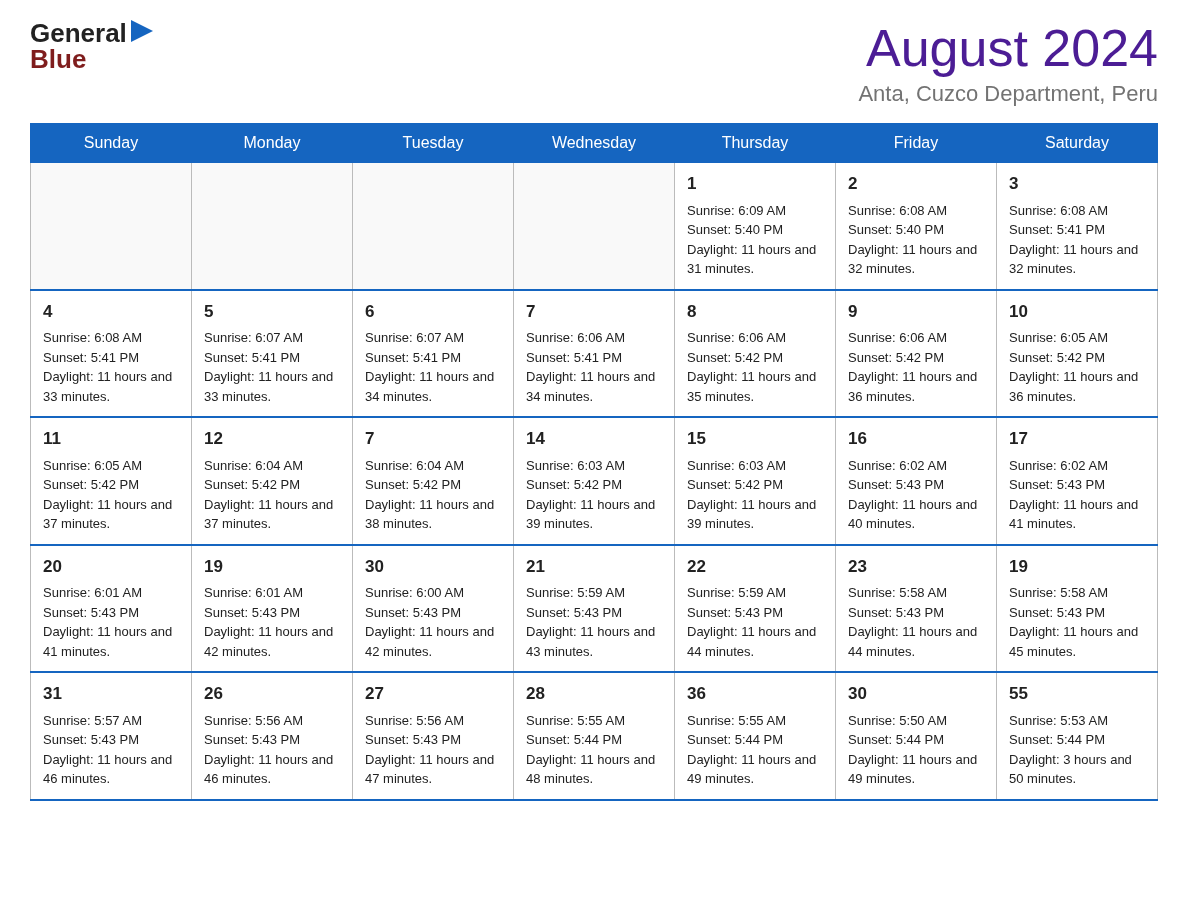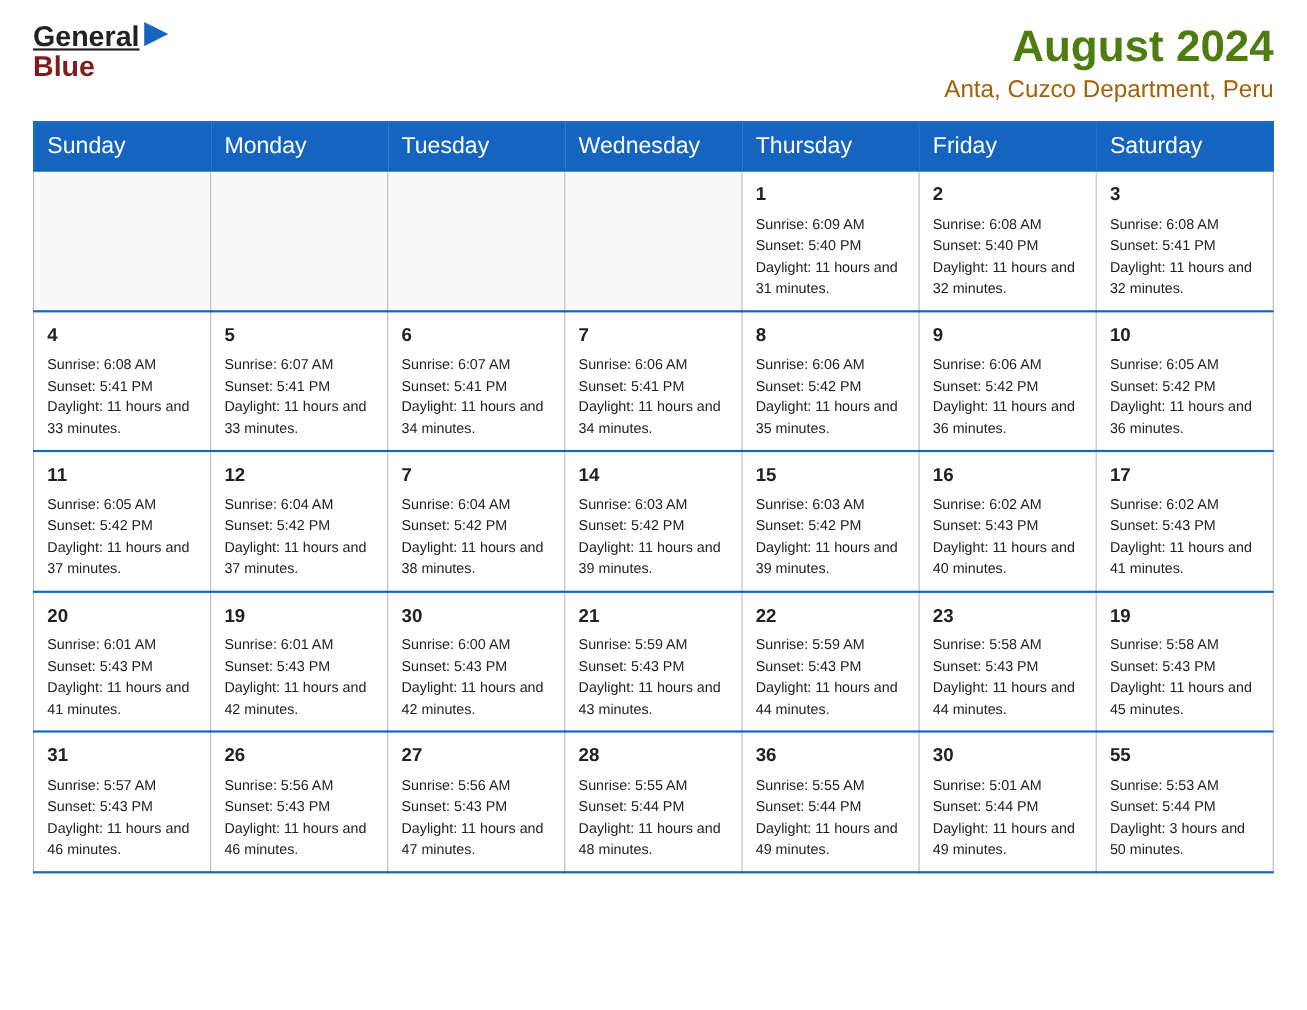--- a/index.html
+++ b/index.html
@@ -33,42 +33,42 @@
       font-weight: bold;
       color: #7f1d1d;
       line-height: 1;
       display: flex;
       align-items: center;
     }
     .title-area {
       text-align: right;
     }
     .month-title {
-      font-size: 40px;
-      font-weight: 700;
-      color: #4d7c0f;
+      font-size: 52px;
+      font-weight: 400;
+      color: #4c1d95;
       line-height: 1.1;
     }
     .location-title {
       font-size: 22px;
-      color: #a16207;
+      color: #737373;
       margin-top: 4px;
     }
     .calendar {
       width: 100%;
       border-collapse: collapse;
       border: 1px solid #bbb;
     }
     .calendar th {
       background: #1565C0;
       color: #fff;
-      font-size: 21px;
+      font-size: 16px;
       font-weight: normal;
       padding: 10px 12px;
-      text-align: left;
+      text-align: center;
       border: 1px solid #1565C0;
     }
     .calendar td {
       vertical-align: top;
       padding: 8px 12px 10px 12px;
       border: 1px solid #bbb;
       width: calc(100% / 7);
       min-height: 110px;
       font-size: 13px;
       color: #222;
@@ -89,21 +89,21 @@
     }
     .empty-cell {
       background: #f9f9f9 !important;
     }
   </style>
 </head>
 <body>
 
 <div class="header">
   <div class="logo">
-    <div style="display:flex;align-items:flex-start;text-decoration:underline;">
+    <div style="display:flex;align-items:flex-end;">
       <span class="logo-general">General</span>
       <span style="display:inline-block;margin-left:4px;">
         <svg width="22" height="22" viewBox="0 0 22 22">
           <polygon points="0,0 22,11 0,22" fill="#1565C0"></polygon>
         </svg>
       </span>
     </div>
     <span class="logo-blue">Blue</span>
   </div>
   <div class="title-area">
@@ -307,21 +307,21 @@
           <div>Daylight: 11 hours and 48 minutes.</div>
         </td>
         <td>
           <span class="day-num">36</span>
           <div>Sunrise: 5:55 AM</div>
           <div>Sunset: 5:44 PM</div>
           <div>Daylight: 11 hours and 49 minutes.</div>
         </td>
         <td>
           <span class="day-num">30</span>
-          <div>Sunrise: 5:01 AM</div>
+          <div>Sunrise: 5:50 AM</div>
           <div>Sunset: 5:44 PM</div>
           <div>Daylight: 11 hours and 49 minutes.</div>
         </td>
         <td>
           <span class="day-num">55</span>
           <div>Sunrise: 5:53 AM</div>
           <div>Sunset: 5:44 PM</div>
           <div>Daylight: 3 hours and 50 minutes.</div>
         </td>
       </tr>

